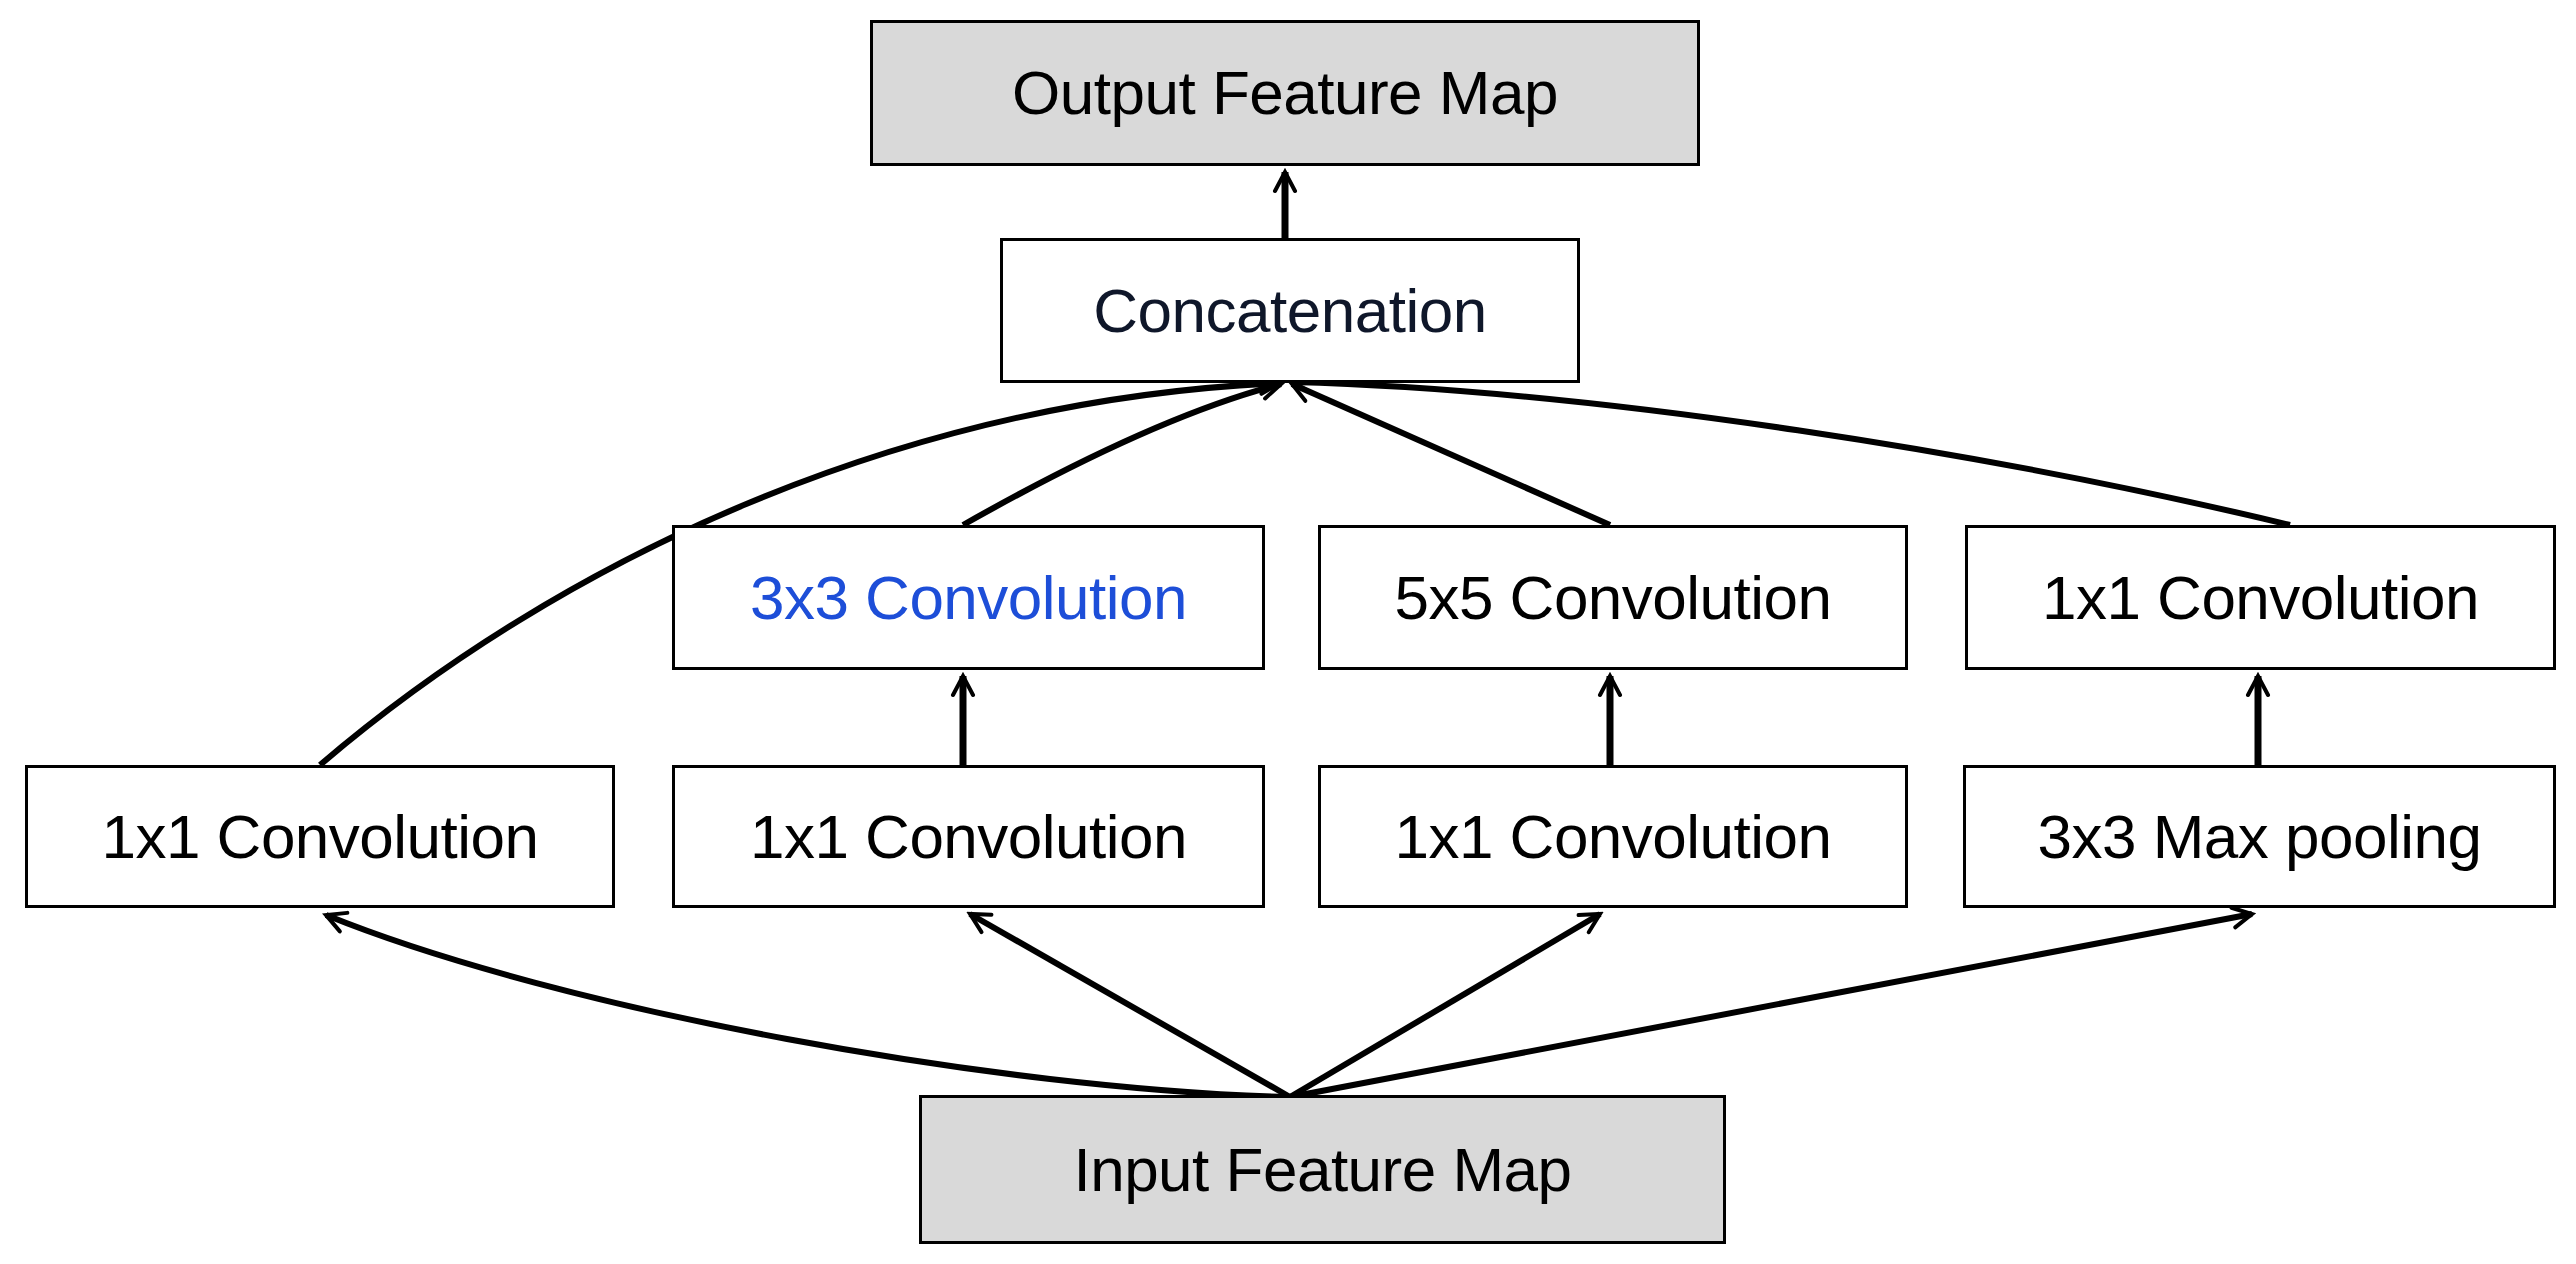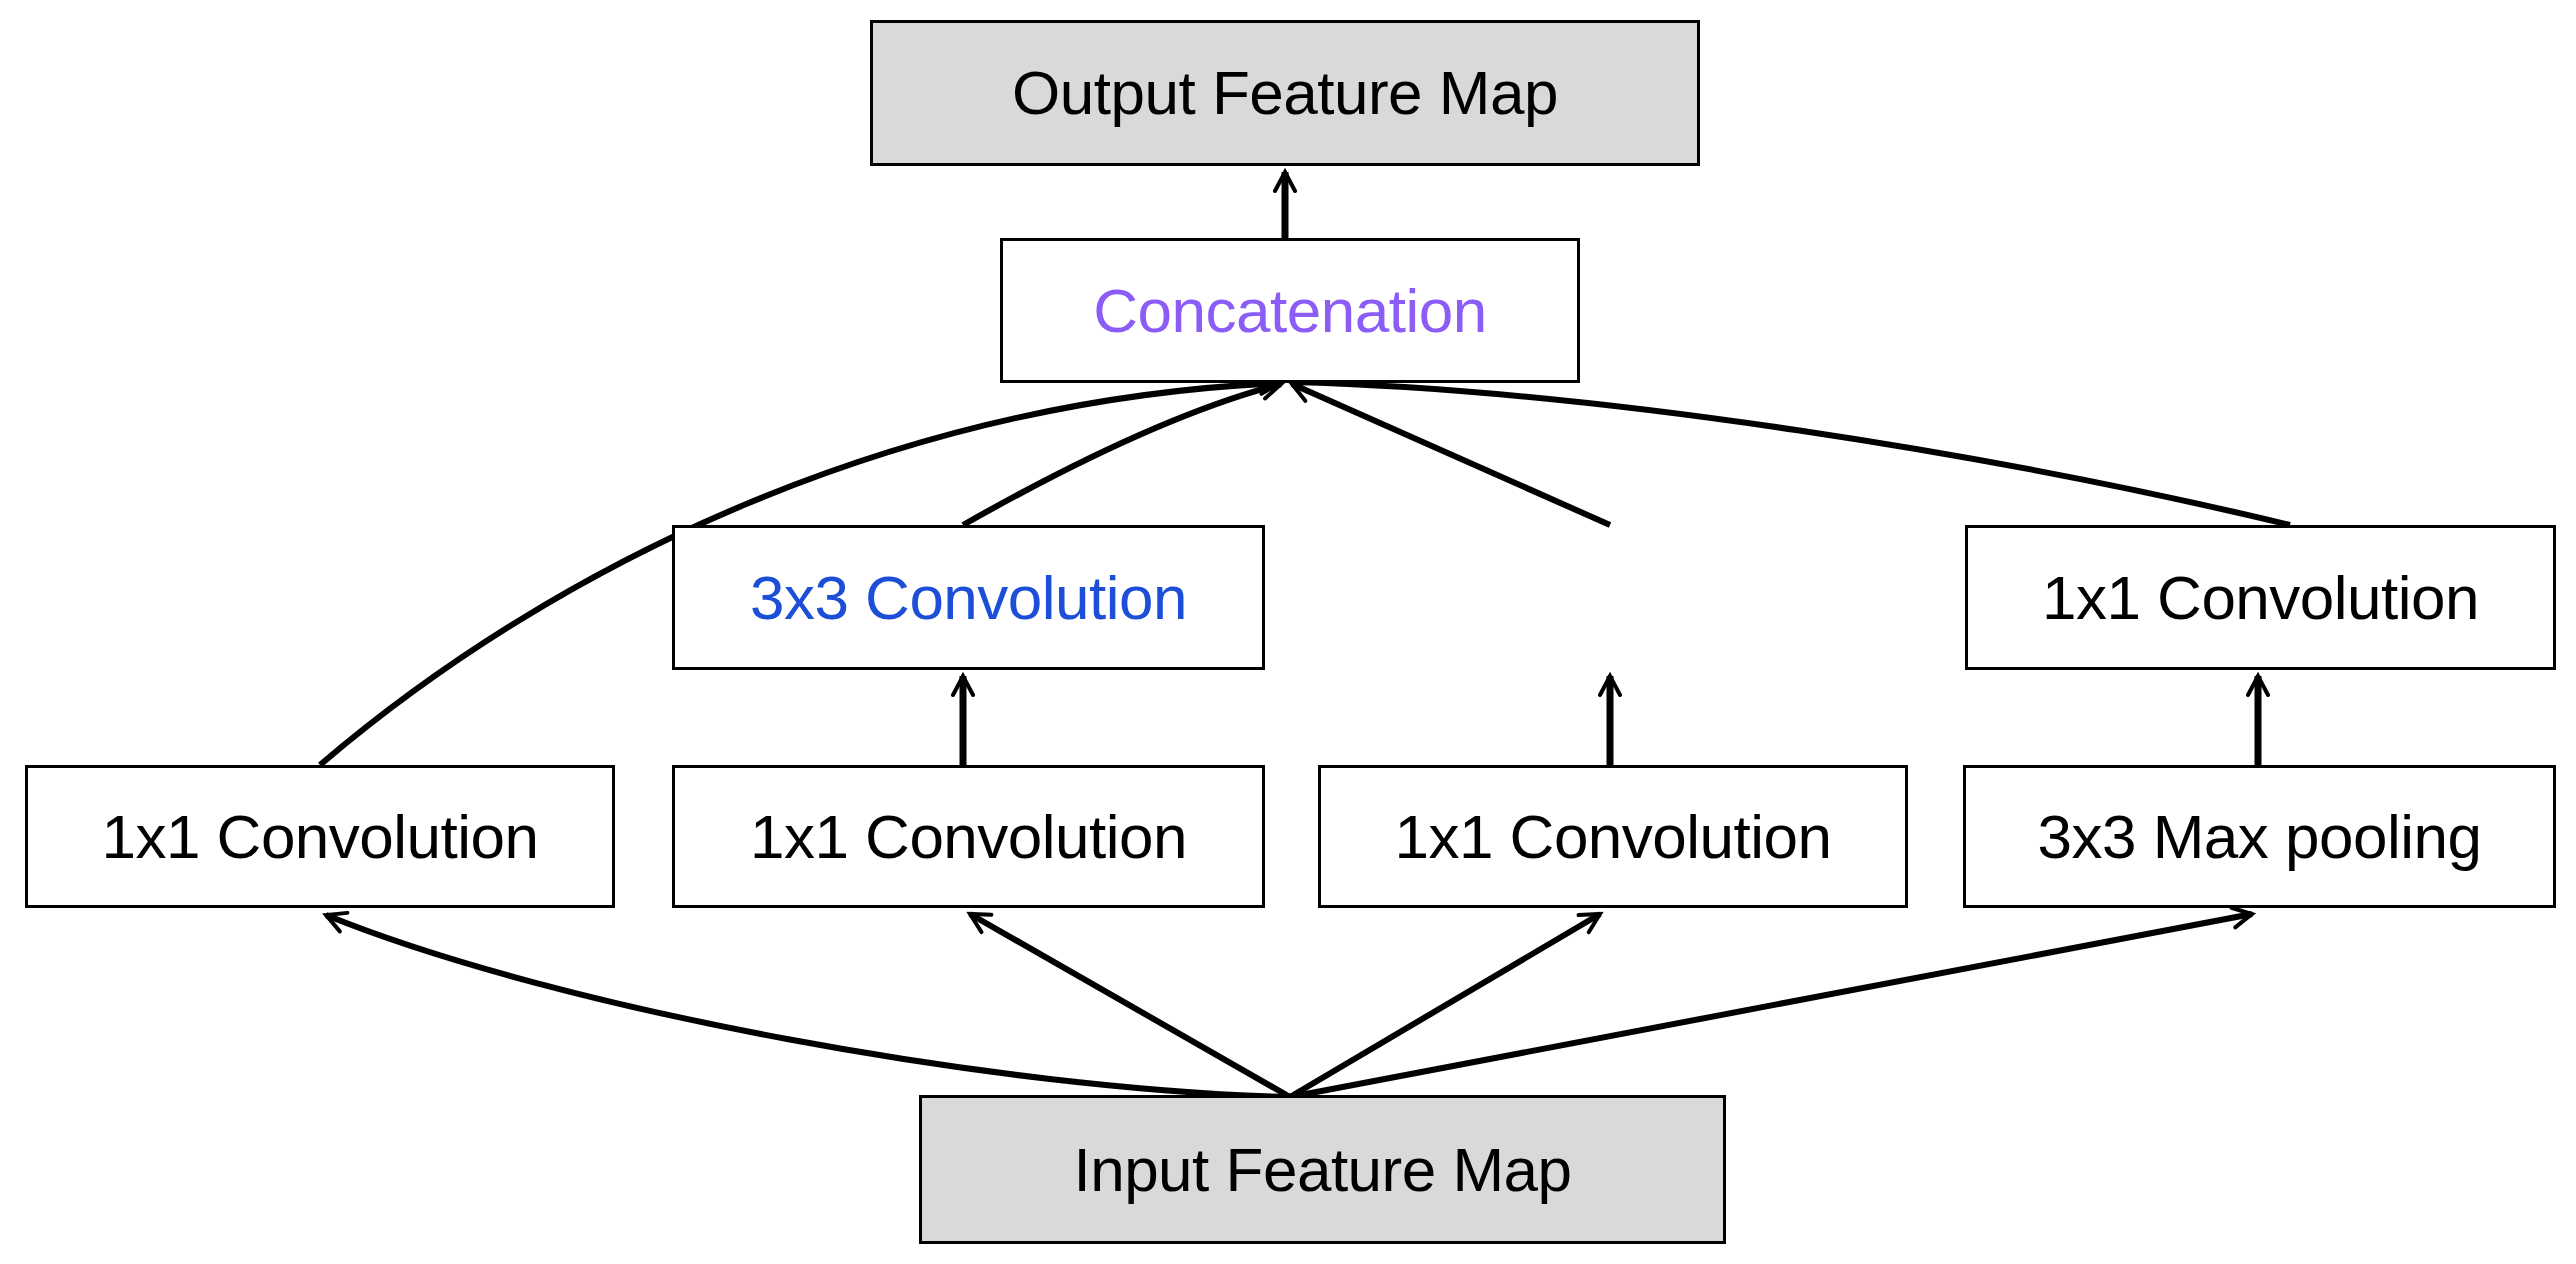--- a/index.html
+++ b/index.html
@@ -79,28 +79,31 @@
 
     <path d="M 1290 1097 L 1600 914" fill="none" stroke="#000000" stroke-width="6" marker-end="url(#arrowOpen)"></path>
 
     <path d="M 1290 1097 L 2252 914" fill="none" stroke="#000000" stroke-width="6" marker-end="url(#arrowOpen)"></path>
   </svg>
 
   <div class="node shaded" id="node-output-feature-map" style="left: 870px; top: 20px; width: 830px; height: 146px; background: rgb(217, 217, 217); border-color: rgb(0, 0, 0); color: rgb(0, 0, 0);">
     <span>Output Feature Map</span>
   </div>
 
-  <div class="node" id="node-concatenation" style="left: 1000px; top: 238px; width: 580px; height: 145px; background: rgb(255, 255, 255); border-color: rgb(0, 0, 0); color: #8b5cf6;">
+  <div class="node" id="node-concatenation" style="left: 1000px; top: 238px; width: 580px; height: 145px; background: rgb(255, 255, 255); border-color: rgb(0, 0, 0); color: #0f172a;">
     <span>Concatenation</span>
   </div>
 
   <div class="node" id="node-conv-3x3" style="left: 672px; top: 525px; width: 593px; height: 145px; background: rgb(255, 255, 255); border-color: rgb(0, 0, 0); color: #1d4ed8;">
     <span>3x3 Convolution</span>
   </div>
 
+  <div class="node" id="node-conv-5x5" style="left: 1318px; top: 525px; width: 590px; height: 145px; background: rgb(255, 255, 255); border-color: rgb(0, 0, 0); color: rgb(0, 0, 0);">
+    <span>5x5 Convolution</span>
+  </div>
 
   <div class="node" id="node-conv-1x1-top-right" style="left: 1965px; top: 525px; width: 591px; height: 145px; background: rgb(255, 255, 255); border-color: rgb(0, 0, 0); color: rgb(0, 0, 0);">
     <span>1x1 Convolution</span>
   </div>
 
   <div class="node" id="node-conv-1x1-bottom-1" style="left: 25px; top: 765px; width: 590px; height: 143px; background: rgb(255, 255, 255); border-color: rgb(0, 0, 0); color: rgb(0, 0, 0);">
     <span>1x1 Convolution</span>
   </div>
 
   <div class="node" id="node-conv-1x1-bottom-2" style="left: 672px; top: 765px; width: 593px; height: 143px; background: rgb(255, 255, 255); border-color: rgb(0, 0, 0); color: rgb(0, 0, 0);">

